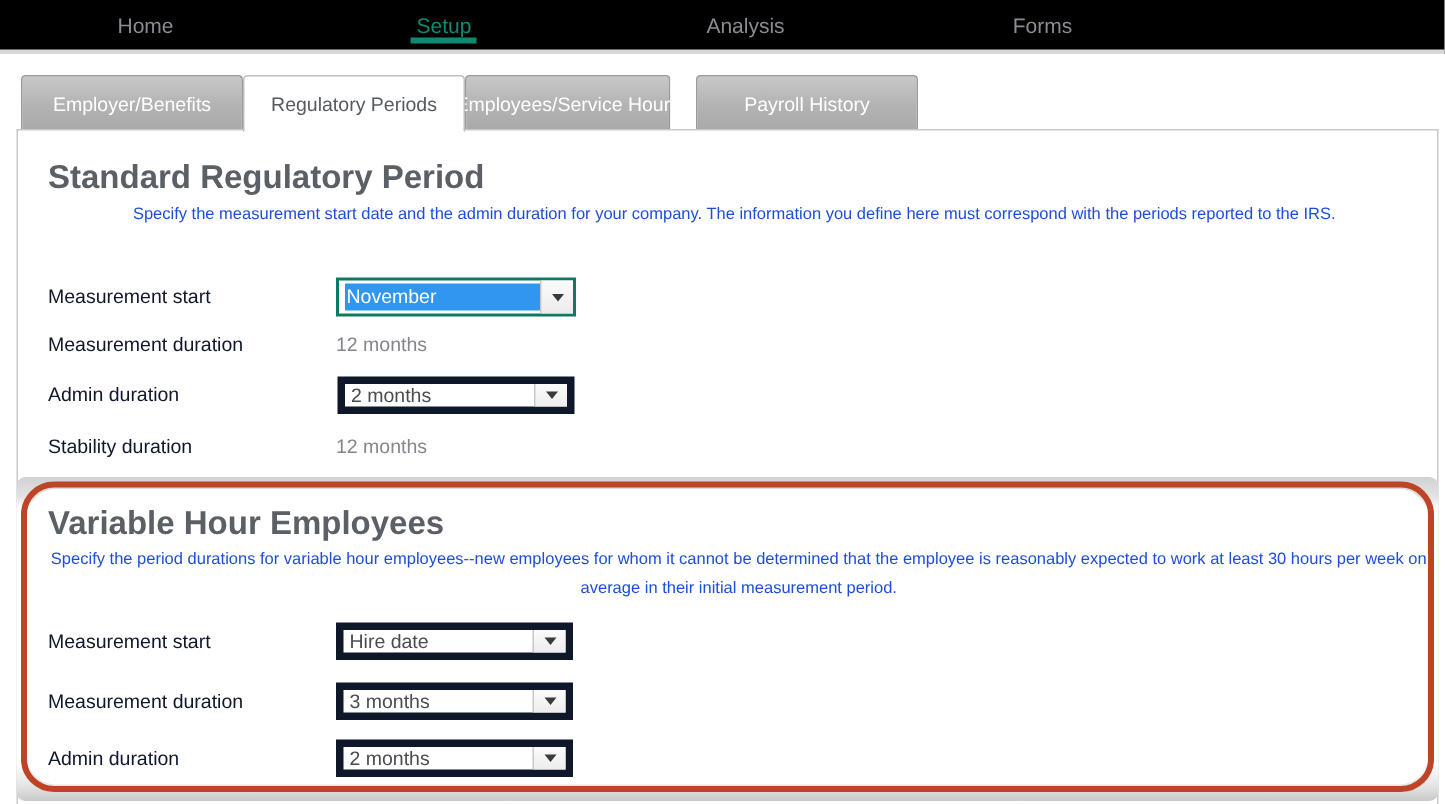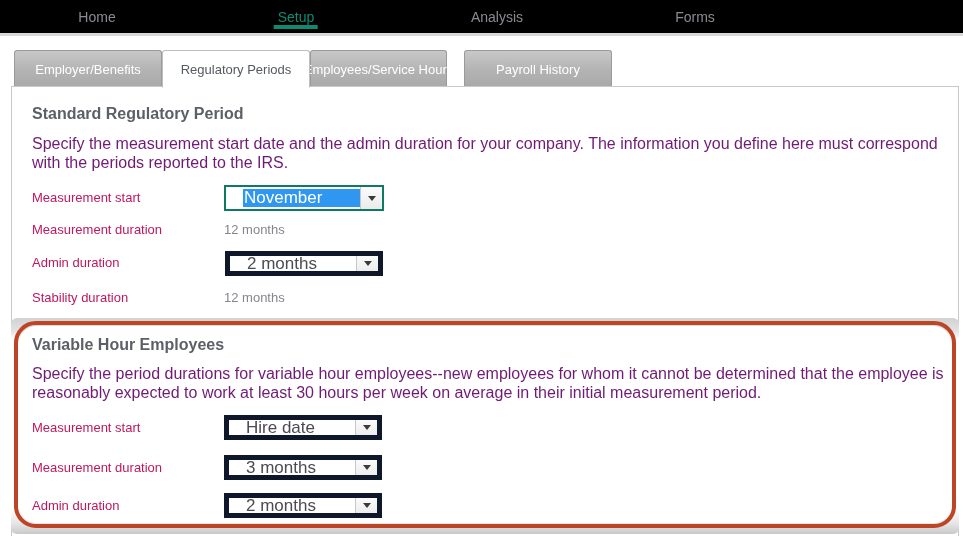--- a/index.html
+++ b/index.html
@@ -93,36 +93,37 @@
     height: 450px;
     background: #ffffff;
     border-left: 1px solid #c9c9c9;
     border-right: 1px solid #c9c9c9;
     border-top: 1px solid #c9c9c9;
     box-sizing: border-box;
   }
 
   .section-heading {
     position: absolute;
-    font-size: 16px;
+    font-size: 22px;
     font-weight: bold;
     color: #5b5f66;
     white-space: nowrap;
   }
   .section-desc {
     position: absolute;
-    font-size: 16px;
-    color: #701a75;
+    font-size: 11px;
+    color: #1d4ed8;
     line-height: 19px;
+    text-align: center;
   }
 
   .form-label {
     position: absolute;
     font-size: 13px;
-    color: #be185d;
+    color: #0f172a;
     white-space: nowrap;
   }
   .static-value {
     position: absolute;
     font-size: 13px;
     color: #85858d;
     white-space: nowrap;
   }
 
   
@@ -139,22 +140,22 @@
   }
   .sel.focused {
     border: 2px solid #0f7a63;
     height: 26px;
     width: 160px;
   }
   .sel-value {
     flex: 1;
     display: flex;
     align-items: center;
-    padding-left: 17px;
-    font-size: 17px;
+    padding-left: 4px;
+    font-size: 13px;
     color: #4b4b52;
     white-space: nowrap;
     overflow: hidden;
   }
   .sel.focused .sel-value span {
     background: #2f97ef;
     color: #ffffff;
     padding: 1px 2px 1px 1px;
     display: inline-block;
     line-height: 16px;

